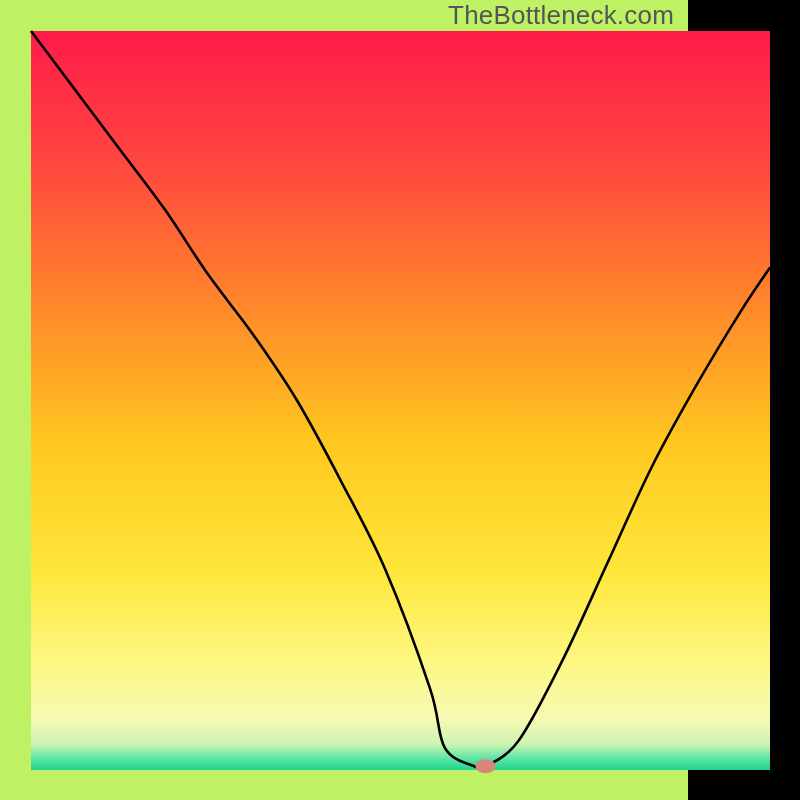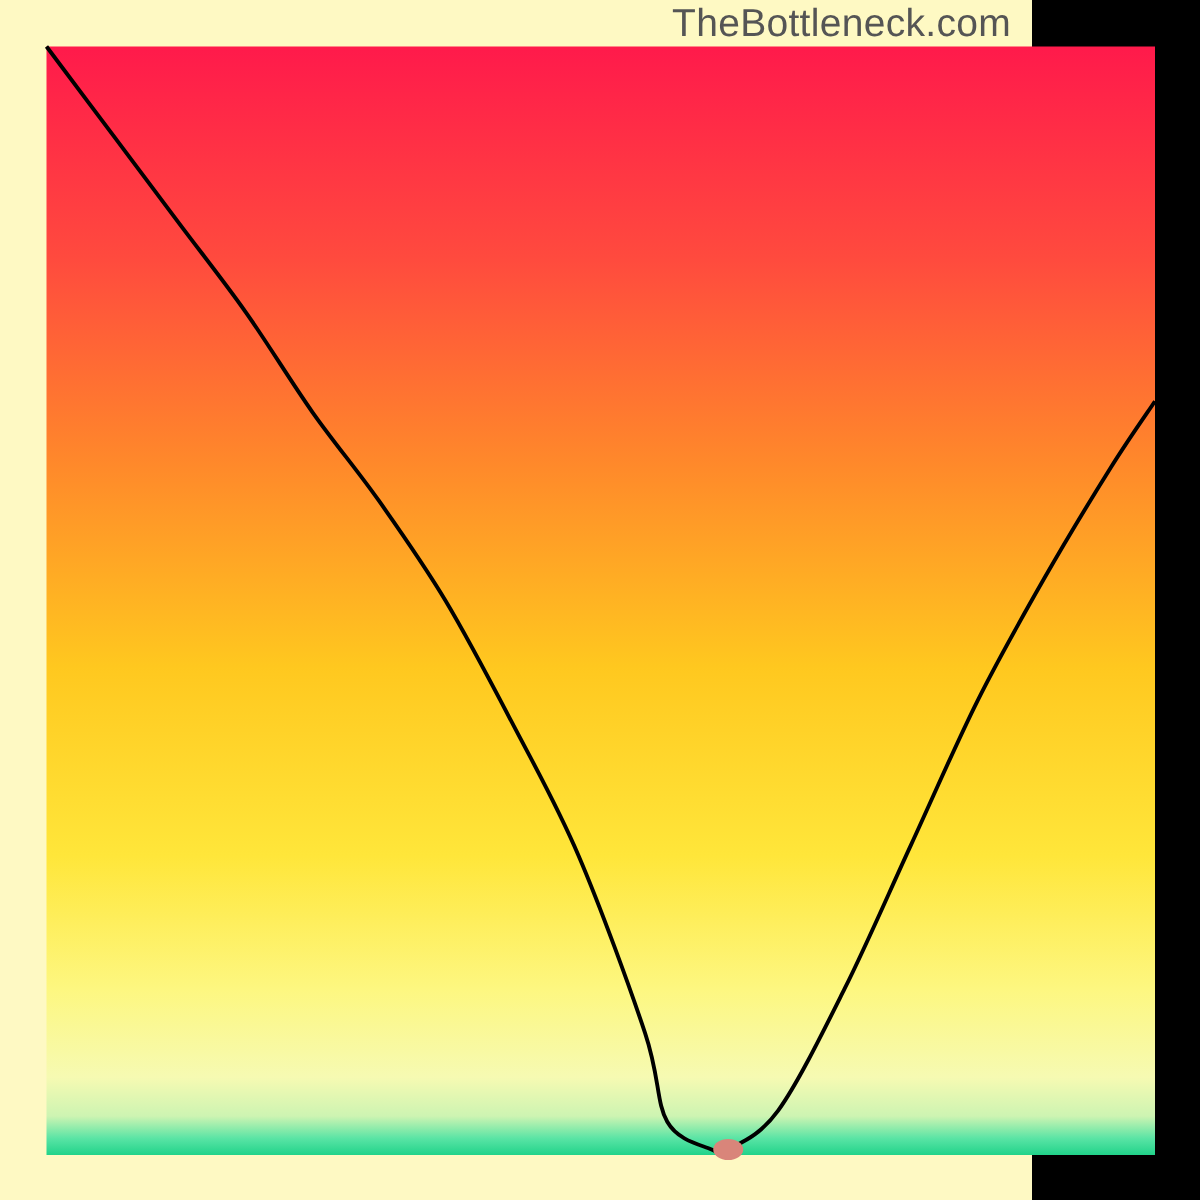--- a/index.html
+++ b/index.html
@@ -9,21 +9,21 @@
     height: 800px;
     background: #000;
     overflow: hidden;
   }
   .frame {
     position: absolute;
     left: 0;
     top: 0;
     width: 688px;
     height: 800px;
-    background: #fef9c3;
+    background: #bef264;
   }
   .watermark {
     position: absolute;
     top: 0;
     right: 14px;
     color: #555;
     font-family: Arial, Helvetica, sans-serif;
     font-size: 26px;
     letter-spacing: 0.2px;
     font-weight: 400;

